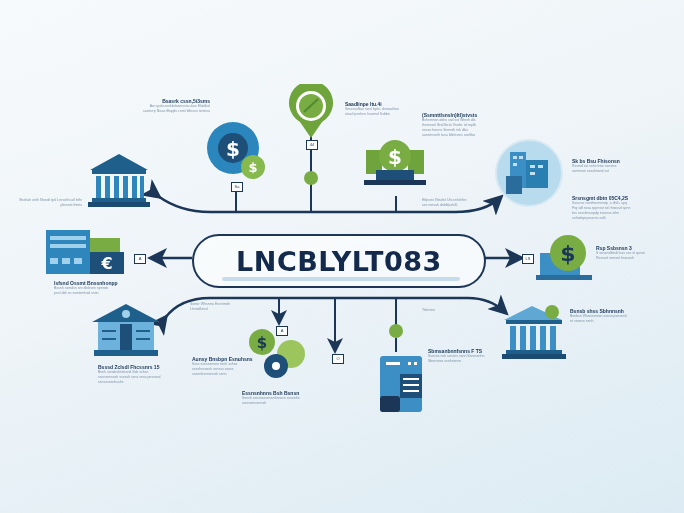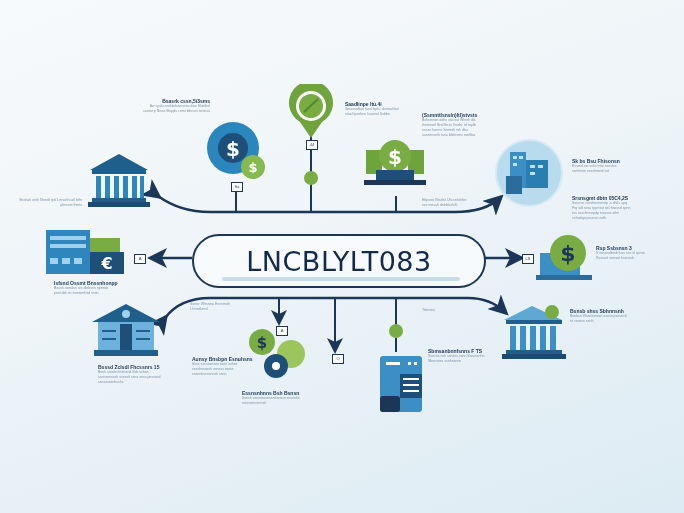--- a/index.html
+++ b/index.html
@@ -4,21 +4,21 @@
 <style>
   html,body{margin:0;padding:0;}
   body{width:684px;height:513px;overflow:hidden;position:relative;
     background:linear-gradient(160deg,#f7fafc 0%,#eef4f8 45%,#dcebf3 100%);
     font-family:"Liberation Sans",sans-serif;color:#1b3656;}
   .abs{position:absolute;}
   svg.lines{position:absolute;left:0;top:0;}
   .title-pill{position:absolute;left:192px;top:234px;width:290px;height:50px;
     border:2.5px solid #1b3656;border-radius:28px;background:rgba(255,255,255,0.6);
     display:flex;align-items:center;justify-content:center;}
-  .title-text{font-family:"DejaVu Sans",sans-serif;font-weight:normal;font-size:27px;
+  .title-text{font-family:"DejaVu Sans",sans-serif;font-weight:bold;font-size:27px;
     letter-spacing:0.5px;color:#142a4c;}
   .title-under{position:absolute;left:222px;top:277px;width:238px;height:4px;
     background:#c6dceb;border-radius:2px;}
   .lbl{position:absolute;}
   .lbl .h{font-size:5px;font-weight:bold;color:#1b3656;white-space:nowrap;}
   .lbl .b{font-size:3.5px;line-height:5px;color:#7f94a8;}
   .tag{position:absolute;width:10px;height:8px;border:1px solid #1b3656;background:#fff;
     font-size:4px;line-height:8px;text-align:center;color:#1b3656;}
 </style>
 </head>

